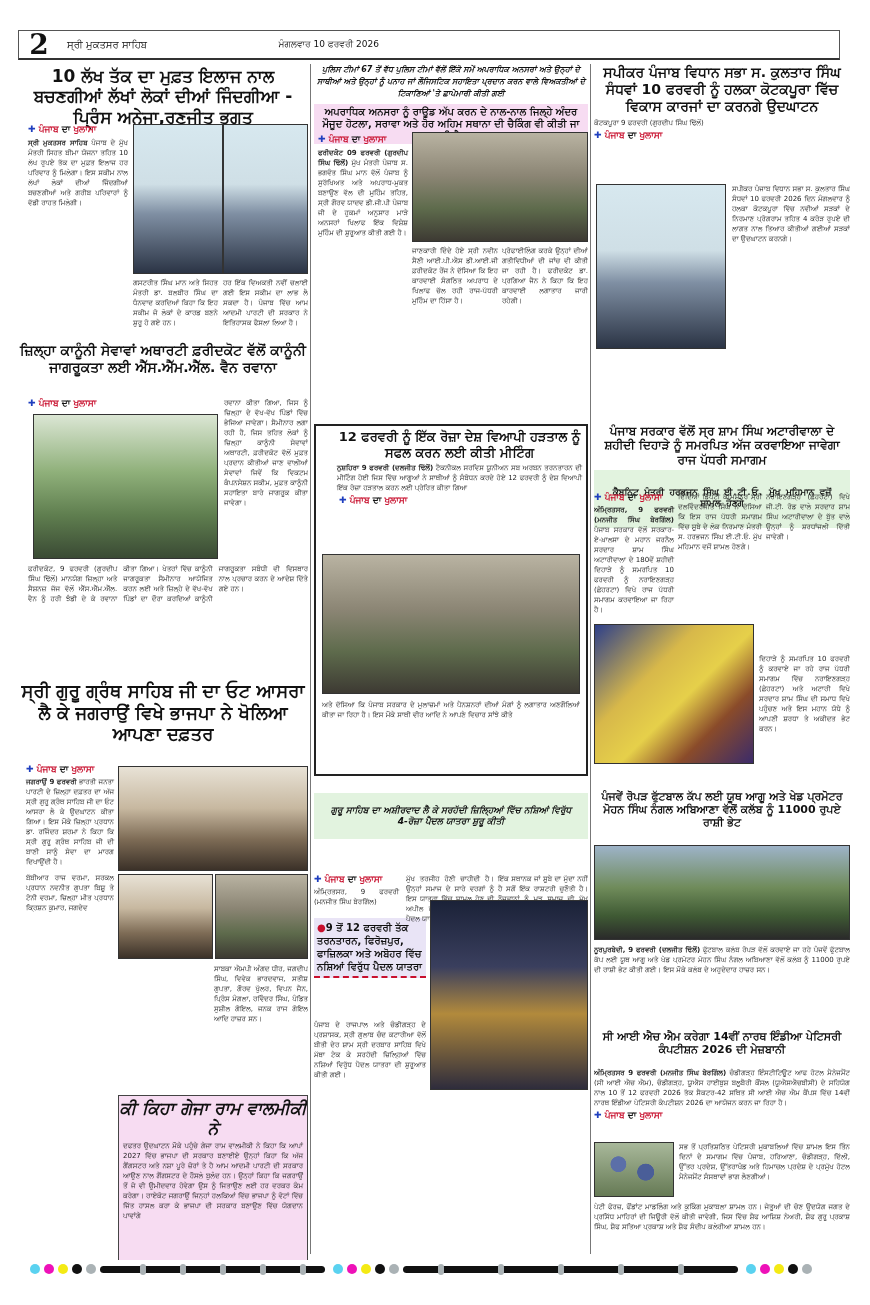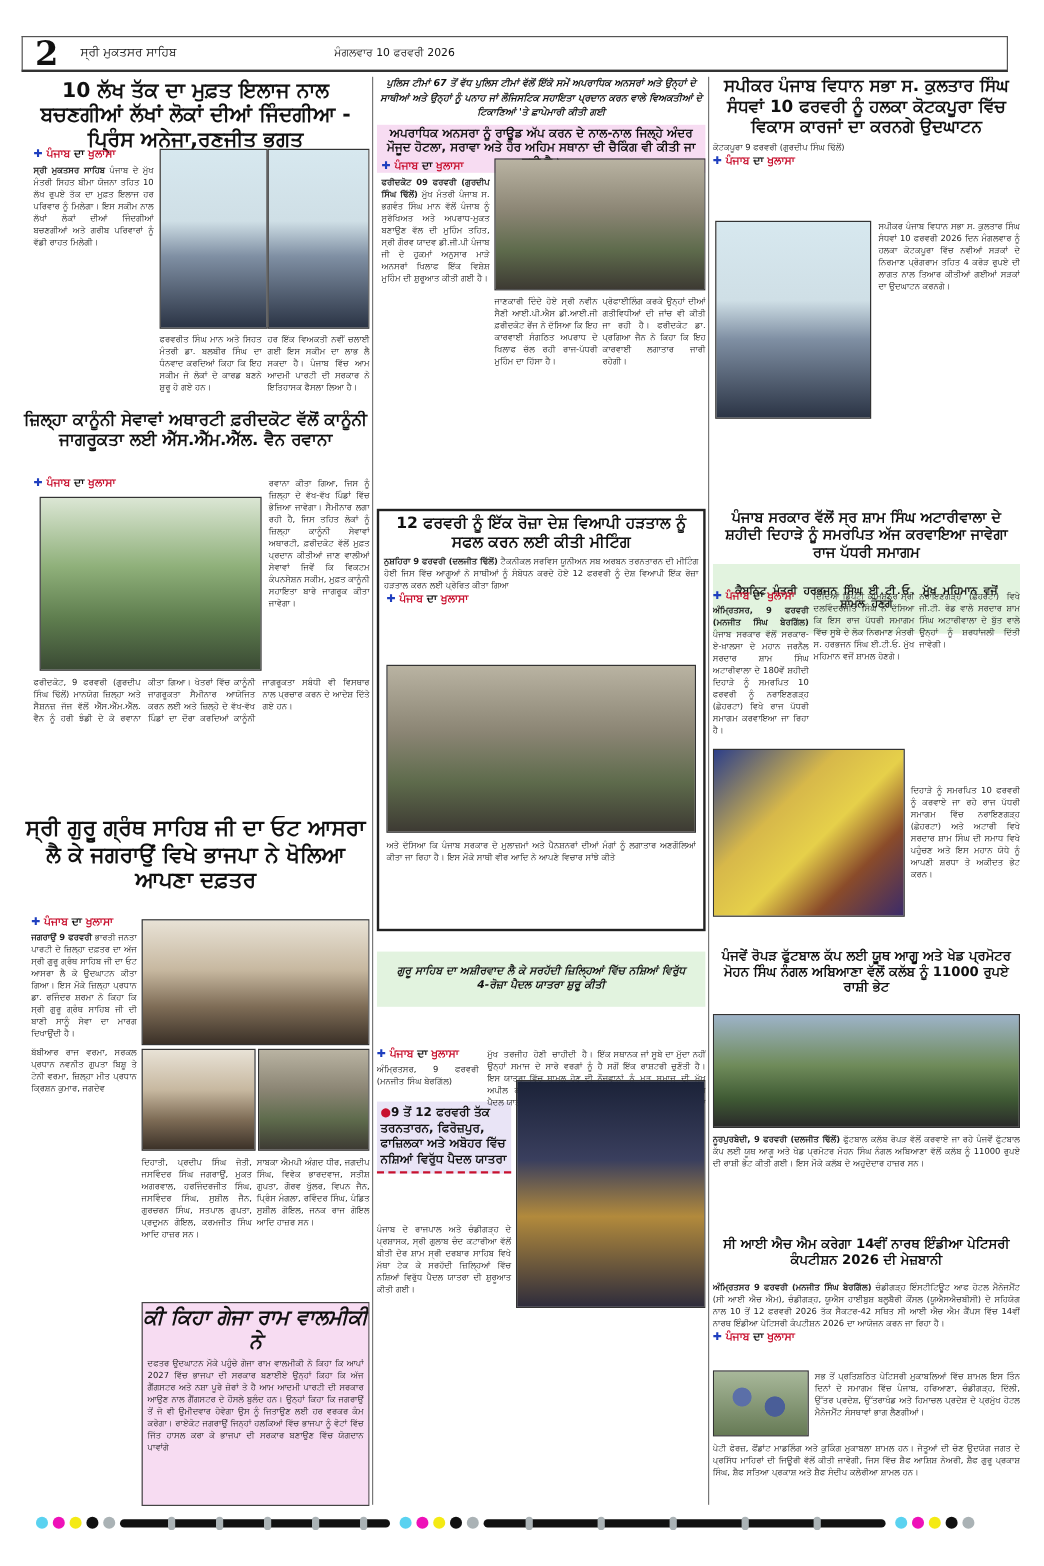--- a/index.html
+++ b/index.html
@@ -28,21 +28,21 @@
   .ph-portrait { background: linear-gradient(180deg,#d7e8ef 0%,#cfdfe6 40%,#7f8fa3 60%,#2b3445 100%); }
   .ph-green { background: linear-gradient(180deg,#dbe6d4 0%,#8fb07a 40%,#5f7e4f 70%,#3a4a34 100%); }
   .ph-indoor { background: linear-gradient(180deg,#e8e2d6 0%,#c7b8a0 40%,#7e6c56 70%,#3b3128 100%); }
   .ph-night { background: linear-gradient(180deg,#1b2238 0%,#3a3f5e 35%,#b28a3c 60%,#2e2c3c 100%); }
   .ph-painting { background: linear-gradient(135deg,#2d3f8a 0%,#d7b84a 35%,#e6d04a 55%,#8a4b2a 75%,#3b2b6a 100%); }
   .ph-field { background: linear-gradient(180deg,#9db3c8 0%,#6f8b5a 45%,#3f5a34 75%,#2a2a2a 100%); }
   .ph-berry { background: radial-gradient(circle at 30% 40%,#5b6fa8 0 12%,transparent 13%), radial-gradient(circle at 65% 55%,#4a5e98 0 14%,transparent 15%), linear-gradient(180deg,#a8b89a,#667a55); }
   .pink-band { background: #f7dcf2; }
   .green-band { background: #e2f3df; }
   .lav-box { background: #e9e4f6; }
-  .box { border: 2px solid #222; }
+  .box { border: 2px solid #222; padding-left: 17px; }
   .dash-red { border-bottom: 2px dashed #c8102e; }
 
   .deco-bar { position: absolute; top: 1262px; height: 14px; display: flex; align-items: center; }
   .dot { width: 10px; height: 10px; border-radius: 50%; margin-right: 4px; display: inline-block; }
   .reg-bar { height: 7px; background: #111; border-radius: 4px; position: relative; }
   .reg-tick { position: absolute; top: -2px; width: 6px; height: 11px; border-radius: 3px; background: #aab2b5; }
   .vrule { position: absolute; width: 1px; background: #777; }
 </style>
 </head>
 <body>
@@ -64,21 +64,21 @@
       <div class="byline">
         <span class="plus">✚</span>
         <span>ਪੰਜਾਬ</span> <span class="mid">ਦਾ</span> <span>ਖੁਲਾਸਾ</span>
       </div>
       <div class="body-text" style="margin-top:3px;">
         <b>ਸ੍ਰੀ ਮੁਕਤਸਰ ਸਾਹਿਬ</b> <span>ਪੰਜਾਬ ਦੇ ਮੁੱਖ ਮੰਤਰੀ ਸਿਹਤ ਬੀਮਾ ਯੋਜਨਾ ਤਹਿਤ 10 ਲੱਖ ਰੁਪਏ ਤੱਕ ਦਾ ਮੁਫ਼ਤ ਇਲਾਜ ਹਰ ਪਰਿਵਾਰ ਨੂੰ ਮਿਲੇਗਾ। ਇਸ ਸਕੀਮ ਨਾਲ ਲੱਖਾਂ ਲੋਕਾਂ ਦੀਆਂ ਜਿੰਦਗੀਆਂ ਬਚਣਗੀਆਂ ਅਤੇ ਗਰੀਬ ਪਰਿਵਾਰਾਂ ਨੂੰ ਵੱਡੀ ਰਾਹਤ ਮਿਲੇਗੀ।</span>
       </div>
     </div>
     <div class="photo ph-portrait" style="left:115px; top:60px; width:90px; height:150px;"></div>
     <div class="photo ph-portrait" style="left:205px; top:60px; width:85px; height:150px;"></div>
-    <div class="body-text" style="position:absolute; left:115px; top:214px; width:85px;">ਫਰਵਰੀਤ ਸਿੰਘ ਮਾਨ ਅਤੇ ਸਿਹਤ ਮੰਤਰੀ ਡਾ. ਬਲਬੀਰ ਸਿੰਘ ਦਾ ਧੰਨਵਾਦ ਕਰਦਿਆਂ ਕਿਹਾ ਕਿ ਇਹ ਸਕੀਮ ਜੋ ਲੋਕਾਂ ਦੇ ਕਾਰਡ ਬਣਨੇ ਸ਼ੁਰੂ ਹੋ ਗਏ ਹਨ।</div>
+    <div class="body-text" style="position:absolute; left:115px; top:214px; width:85px;">ਗਸਟਰੀਤ ਸਿੰਘ ਮਾਨ ਅਤੇ ਸਿਹਤ ਮੰਤਰੀ ਡਾ. ਬਲਬੀਰ ਸਿੰਘ ਦਾ ਧੰਨਵਾਦ ਕਰਦਿਆਂ ਕਿਹਾ ਕਿ ਇਹ ਸਕੀਮ ਜੋ ਲੋਕਾਂ ਦੇ ਕਾਰਡ ਬਣਨੇ ਸ਼ੁਰੂ ਹੋ ਗਏ ਹਨ।</div>
     <div class="body-text" style="position:absolute; left:205px; top:214px; width:85px;">ਹਰ ਇੱਕ ਵਿਅਕਤੀ ਨਵੀਂ ਚਲਾਈ ਗਈ ਇਸ ਸਕੀਮ ਦਾ ਲਾਭ ਲੈ ਸਕਦਾ ਹੈ। ਪੰਜਾਬ ਵਿੱਚ ਆਮ ਆਦਮੀ ਪਾਰਟੀ ਦੀ ਸਰਕਾਰ ਨੇ ਇਤਿਹਾਸਕ ਫੈਸਲਾ ਲਿਆ ਹੈ।</div>
   </div>
 
   <div class="art" style="left:296px; top:64px; width:274px; height:355px;">
     <div style="font-size:8px; font-style:italic; font-weight:bold; text-align:center; line-height:12px;">ਪੁਲਿਸ ਟੀਮਾਂ 67 ਤੋਂ ਵੱਧ ਪੁਲਿਸ ਟੀਮਾਂ ਵੱਲੋਂ ਇੱਕੋ ਸਮੇਂ ਅਪਰਾਧਿਕ ਅਨਸਰਾਂ ਅਤੇ ਉਨ੍ਹਾਂ ਦੇ ਸਾਥੀਆਂ ਅਤੇ ਉਨ੍ਹਾਂ ਨੂੰ ਪਨਾਹ ਜਾਂ ਲੌਜਿਸਟਿਕ ਸਹਾਇਤਾ ਪ੍ਰਦਾਨ ਕਰਨ ਵਾਲੇ ਵਿਅਕਤੀਆਂ ਦੇ ਟਿਕਾਣਿਆਂ 'ਤੇ ਛਾਪੇਮਾਰੀ ਕੀਤੀ ਗਈ</div>
     <div class="hl pink-band" style="font-size:10px; margin-top:4px; padding:2px;">ਅਪਰਾਧਿਕ ਅਨਸਰਾ ਨੂੰ ਰਾਊਡ ਅੱਪ ਕਰਨ ਦੇ ਨਾਲ-ਨਾਲ ਜਿਲ੍ਹੇ ਅੰਦਰ ਮੌਜੂਦ ਹੋਟਲਾ, ਸਰਾਵਾ ਅਤੇ ਹੋਰ ਅਹਿਮ ਸਥਾਨਾ ਦੀ ਚੈਕਿੰਗ ਵੀ ਕੀਤੀ ਜਾ ਰਹੀ ਹੈ।</div>
     <div style="position:absolute; left:4px; top:70px; width:90px;">
       <div class="byline">
         <span class="plus">✚</span>
         <span>ਪੰਜਾਬ</span> <span class="mid">ਦਾ</span> <span>ਖੁਲਾਸਾ</span>
@@ -153,24 +153,23 @@
         <span>ਪੰਜਾਬ</span> <span class="mid">ਦਾ</span> <span>ਖੁਲਾਸਾ</span>
       </div>
       <div class="body-text" style="margin-top:2px;">
         <b>ਜਗਰਾਉਂ 9 ਫਰਵਰੀ</b> <span>ਭਾਰਤੀ ਜਨਤਾ ਪਾਰਟੀ ਦੇ ਜ਼ਿਲ੍ਹਾ ਦਫ਼ਤਰ ਦਾ ਅੱਜ ਸ੍ਰੀ ਗੁਰੂ ਗ੍ਰੰਥ ਸਾਹਿਬ ਜੀ ਦਾ ਓਟ ਆਸਰਾ ਲੈ ਕੇ ਉਦਘਾਟਨ ਕੀਤਾ ਗਿਆ। ਇਸ ਮੌਕੇ ਜ਼ਿਲ੍ਹਾ ਪ੍ਰਧਾਨ ਡਾ. ਰਜਿੰਦਰ ਸ਼ਰਮਾ ਨੇ ਕਿਹਾ ਕਿ ਸ੍ਰੀ ਗੁਰੂ ਗ੍ਰੰਥ ਸਾਹਿਬ ਜੀ ਦੀ ਬਾਣੀ ਸਾਨੂੰ ਸੇਵਾ ਦਾ ਮਾਰਗ ਦਿਖਾਉਂਦੀ ਹੈ।</span>
       </div>
       <div class="body-text" style="margin-top:6px;">ਬੱਬੀਆਰ ਰਾਜ ਵਰਮਾ, ਸਰਕਲ ਪ੍ਰਧਾਨ ਨਵਨੀਤ ਗੁਪਤਾ ਬਿਸ਼ੂ ਤੇ ਟੋਨੀ ਵਰਮਾ, ਜ਼ਿਲ੍ਹਾ ਮੀਤ ਪ੍ਰਧਾਨ ਕ੍ਰਿਸ਼ਨ ਕੁਮਾਰ, ਜਗਦੇਵ</div>
     </div>
     <div class="photo ph-indoor" style="left:100px; top:86px; width:190px; height:105px;"></div>
     <div class="photo ph-indoor" style="left:100px; top:194px; width:95px; height:85px;"></div>
     <div class="photo ph-crowd" style="left:197px; top:194px; width:93px; height:85px;"></div>
-    <div class="body-text" style="position:absolute; left:100px; top:284px; width:92px;">ਦਿਹਾਤੀ, ਪ੍ਰਦੀਪ ਸਿੰਘ ਜੋਤੀ, ਜਸਵਿੰਦਰ ਸਿੰਘ ਜਗਰਾਉਂ, ਮੁਕਤ ਅਗਰਵਾਲ, ਹਰਜਿੰਦਰਜੀਤ ਸਿੰਘ, ਜਸਵਿੰਦਰ ਸਿੰਘ, ਸੁਸ਼ੀਲ ਜੈਨ, ਗੁਰਚਰਨ ਸਿੰਘ, ਸਤਪਾਲ ਗੁਪਤਾ, ਪ੍ਰਦੁਮਨ ਗੋਇਲ, ਕਰਮਜੀਤ ਸਿੰਘ ਆਦਿ ਹਾਜ਼ਰ ਸਨ।</div>
     <div class="body-text" style="position:absolute; left:196px; top:284px; width:94px;">ਸਾਬਕਾ ਐਮਪੀ ਅੰਗਦ ਧੀਰ, ਜਗਦੀਪ ਸਿੰਘ, ਵਿਵੇਕ ਭਾਰਦਵਾਜ, ਸਤੀਸ਼ ਗੁਪਤਾ, ਗੌਰਵ ਖੁੱਲਰ, ਵਿਪਨ ਜੈਨ, ਪ੍ਰਿੰਸ ਮੰਗਲਾ, ਰਵਿੰਦਰ ਸਿੰਘ, ਪੰਡਿਤ ਸੁਸ਼ੀਲ ਗੋਇਲ, ਜਨਕ ਰਾਜ ਗੋਇਲ ਆਦਿ ਹਾਜ਼ਰ ਸਨ।</div>
 
-    <div class="art pink-band" style="left:100px; top:405px; width:190px; height:170px; border:1px solid #444;">
+    <div class="art pink-band" style="left:100px; top:415px; width:190px; height:170px; border:1px solid #444;">
       <div class="hl" style="font-size:17px; font-style:italic; padding-top:2px;">ਕੀ ਕਿਹਾ ਗੇਜਾ ਰਾਮ ਵਾਲਮੀਕੀ ਨੇ</div>
       <div class="body-text" style="padding:2px 4px;">ਦਫਤਰ ਉਦਘਾਟਨ ਮੌਕੇ ਪਹੁੰਚੇ ਗੇਜਾ ਰਾਮ ਵਾਲਮੀਕੀ ਨੇ ਕਿਹਾ ਕਿ ਆਪਾਂ 2027 ਵਿੱਚ ਭਾਜਪਾ ਦੀ ਸਰਕਾਰ ਬਣਾਈਏ ਉਨ੍ਹਾਂ ਕਿਹਾ ਕਿ ਅੱਜ ਗੈਂਗਸਟਰ ਅਤੇ ਨਸ਼ਾ ਪੂਰੇ ਜ਼ੋਰਾਂ ਤੇ ਹੈ ਆਮ ਆਦਮੀ ਪਾਰਟੀ ਦੀ ਸਰਕਾਰ ਆਉਣ ਨਾਲ ਗੈਂਗਸਟਰ ਦੇ ਹੌਸਲੇ ਬੁਲੰਦ ਹਨ। ਉਨ੍ਹਾਂ ਕਿਹਾ ਕਿ ਜਗਰਾਉਂ ਤੋਂ ਜੋ ਵੀ ਉਮੀਦਵਾਰ ਹੋਵੇਗਾ ਉਸ ਨੂੰ ਜਿਤਾਉਣ ਲਈ ਹਰ ਵਰਕਰ ਕੰਮ ਕਰੇਗਾ। ਰਾਏਕੋਟ ਜਗਰਾਉਂ ਜਿਨ੍ਹਾਂ ਹਲਕਿਆਂ ਵਿੱਚ ਭਾਜਪਾ ਨੂੰ ਵੋਟਾਂ ਵਿੱਚ ਜਿੱਤ ਹਾਸਲ ਕਰਾ ਕੇ ਭਾਜਪਾ ਦੀ ਸਰਕਾਰ ਬਣਾਉਣ ਵਿੱਚ ਯੋਗਦਾਨ ਪਾਵਾਂਗੇ</div>
     </div>
   </div>
 
   <div class="art" style="left:296px; top:790px; width:274px; height:470px;">
     <div class="hl green-band" style="font-size:9px; font-style:italic; margin-top:3px; padding:12px;">ਗੁਰੂ ਸਾਹਿਬ ਦਾ ਅਸ਼ੀਰਵਾਦ ਲੈ ਕੇ ਸਰਹੱਦੀ ਜ਼ਿਲ੍ਹਿਆਂ ਵਿੱਚ ਨਸ਼ਿਆਂ ਵਿਰੁੱਧ 4-ਰੋਜ਼ਾ ਪੈਦਲ ਯਾਤਰਾ ਸ਼ੁਰੂ ਕੀਤੀ</div>
     <div style="position:absolute; left:0; top:84px; width:85px;">
       <div class="byline">
         <span class="plus">✚</span>

